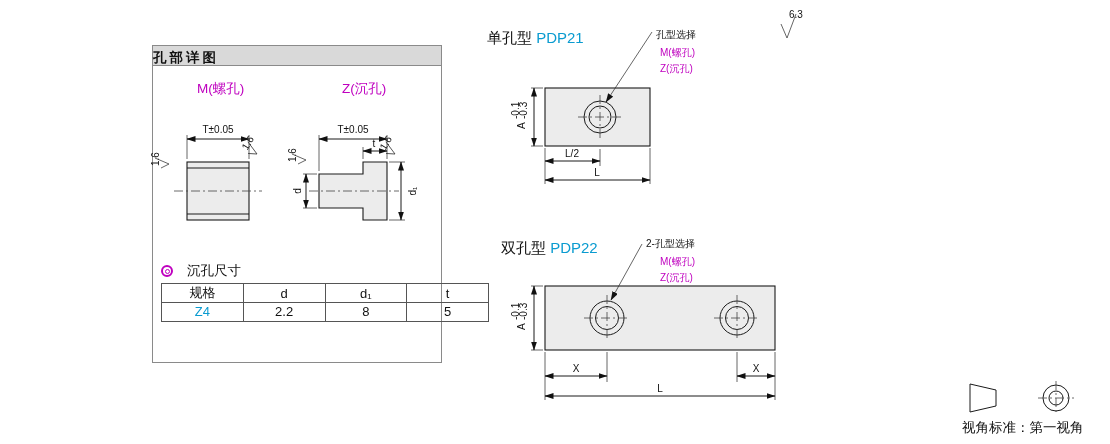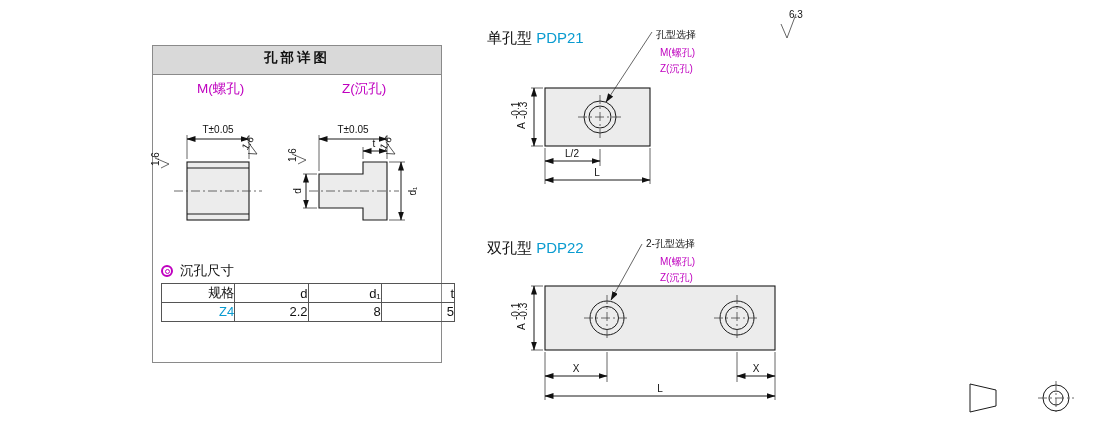--- a/index.html
+++ b/index.html
@@ -3,33 +3,33 @@
 <meta charset="utf-8">
 <style>
   *{margin:0;padding:0;box-sizing:border-box}
   html,body{background:#fff}
   body{font-family:"Liberation Sans","DejaVu Sans",sans-serif;color:#111}
   .screen{position:relative;width:1110px;height:444px;background:#fff;overflow:hidden}
   .abs{position:absolute}
 
   
   .panel{left:152px;top:45px;width:290px;height:318px;border:1px solid #8a8a8a;background:#fff}
-  .panel-header{height:29px;background:var(--panel_header,#d9d9d9);border-bottom:1px solid #8a8a8a;
-    text-align:center;font-size:13.5px;font-weight:bold;line-height:23px;letter-spacing:3px}
+  .panel-header{height:20px;background:var(--panel_header,#d9d9d9);border-bottom:1px solid #8a8a8a;
+    font-size:13.5px;font-weight:bold;line-height:23px;letter-spacing:3px}
   .hole-type-label{font-size:13.5px;color:var(--magenta,#bf00bf)}
 
   
   .heading{font-size:15px;white-space:nowrap}
   .heading .pn{color:var(--blue,#0a9bd0)}
 
   
-  .sec-title{display:flex;align-items:center;gap:7px;font-size:13.5px}
+  .sec-title{display:flex;align-items:center;gap:14px;font-size:13.5px}
   .ring{width:12px;height:12px;border:2px solid var(--magenta,#bf00bf);border-radius:50%;display:inline-block;position:relative}
   .ring::after{content:"";position:absolute;inset:1.5px;border:1.5px solid var(--magenta,#bf00bf);border-radius:50%}
-  table.cb{border-collapse:collapse;table-layout:fixed;width:294px;font-size:13px;text-align:right}
+  table.cb{border-collapse:collapse;table-layout:fixed;width:328px;font-size:13px;text-align:center}
   table.cb th,table.cb td{border:1px solid #555;height:18.5px;font-weight:normal;padding:0}
   td.spec{color:var(--blue,#0a9bd0)}
   tr.hl td{background:var(--row_highlight,#cfe9f7)}
 
   .note{font-size:13.5px;white-space:nowrap}
 
   
   svg{overflow:visible}
   svg text{fill:#111;font-size:10px}
   .mg{fill:var(--magenta,#bf00bf)}
@@ -191,21 +191,21 @@
       <line class="thin" x1="45" y1="130" x2="45" y2="166"></line>
       <line class="thin" x1="100" y1="131" x2="100" y2="148"></line>
       <line class="thin" x1="150" y1="130" x2="150" y2="166"></line>
       <line class="ln" x1="45" y1="143" x2="100" y2="143" marker-start="url(#sa-s)" marker-end="url(#sa-e)"></line>
       <text x="72" y="139" text-anchor="middle" font-size="10.5">L/2</text>
       <line class="ln" x1="45" y1="162" x2="150" y2="162" marker-start="url(#sa-s)" marker-end="url(#sa-e)"></line>
       <text x="97" y="158" text-anchor="middle" font-size="11">L</text>
     </g>
   </svg>
 
-  <div class="abs heading" style="left:487px;top:239px">
+  <div class="abs heading" style="left:501px;top:239px">
     <span>双孔型</span>
     <span class="pn">PDP22</span>
   </div>
 
   <svg class="abs" style="left:500px;top:228px" width="335" height="190" viewBox="0 0 335 190">
     <defs>
       <marker id="da-e" markerWidth="10" markerHeight="8" refX="8.5" refY="3" orient="auto" markerUnits="userSpaceOnUse">
           <path d="M0,0L9,3L0,6Z" fill="#111"></path>
         </marker>
       <marker id="da-s" markerWidth="10" markerHeight="8" refX="0.5" refY="3" orient="auto" markerUnits="userSpaceOnUse">
@@ -260,14 +260,15 @@
 
   <svg class="abs" style="left:960px;top:378px" width="128" height="40" viewBox="0 0 128 40">
     <path class="ln" d="M10,6 L36,12 L36,28 L10,34 Z"></path>
     <g>
       <circle class="ln" cx="96" cy="20" r="13"></circle>
       <circle class="ln" cx="96" cy="20" r="7"></circle>
       <line class="cl" x1="78" y1="20" x2="114" y2="20"></line>
       <line class="cl" x1="96" y1="3" x2="96" y2="37"></line>
     </g>
   </svg>
+  <div class="abs note" style="left:962px;top:419px">视角标准：第一视角</div>
 
 </div>
 
 </body></html>

